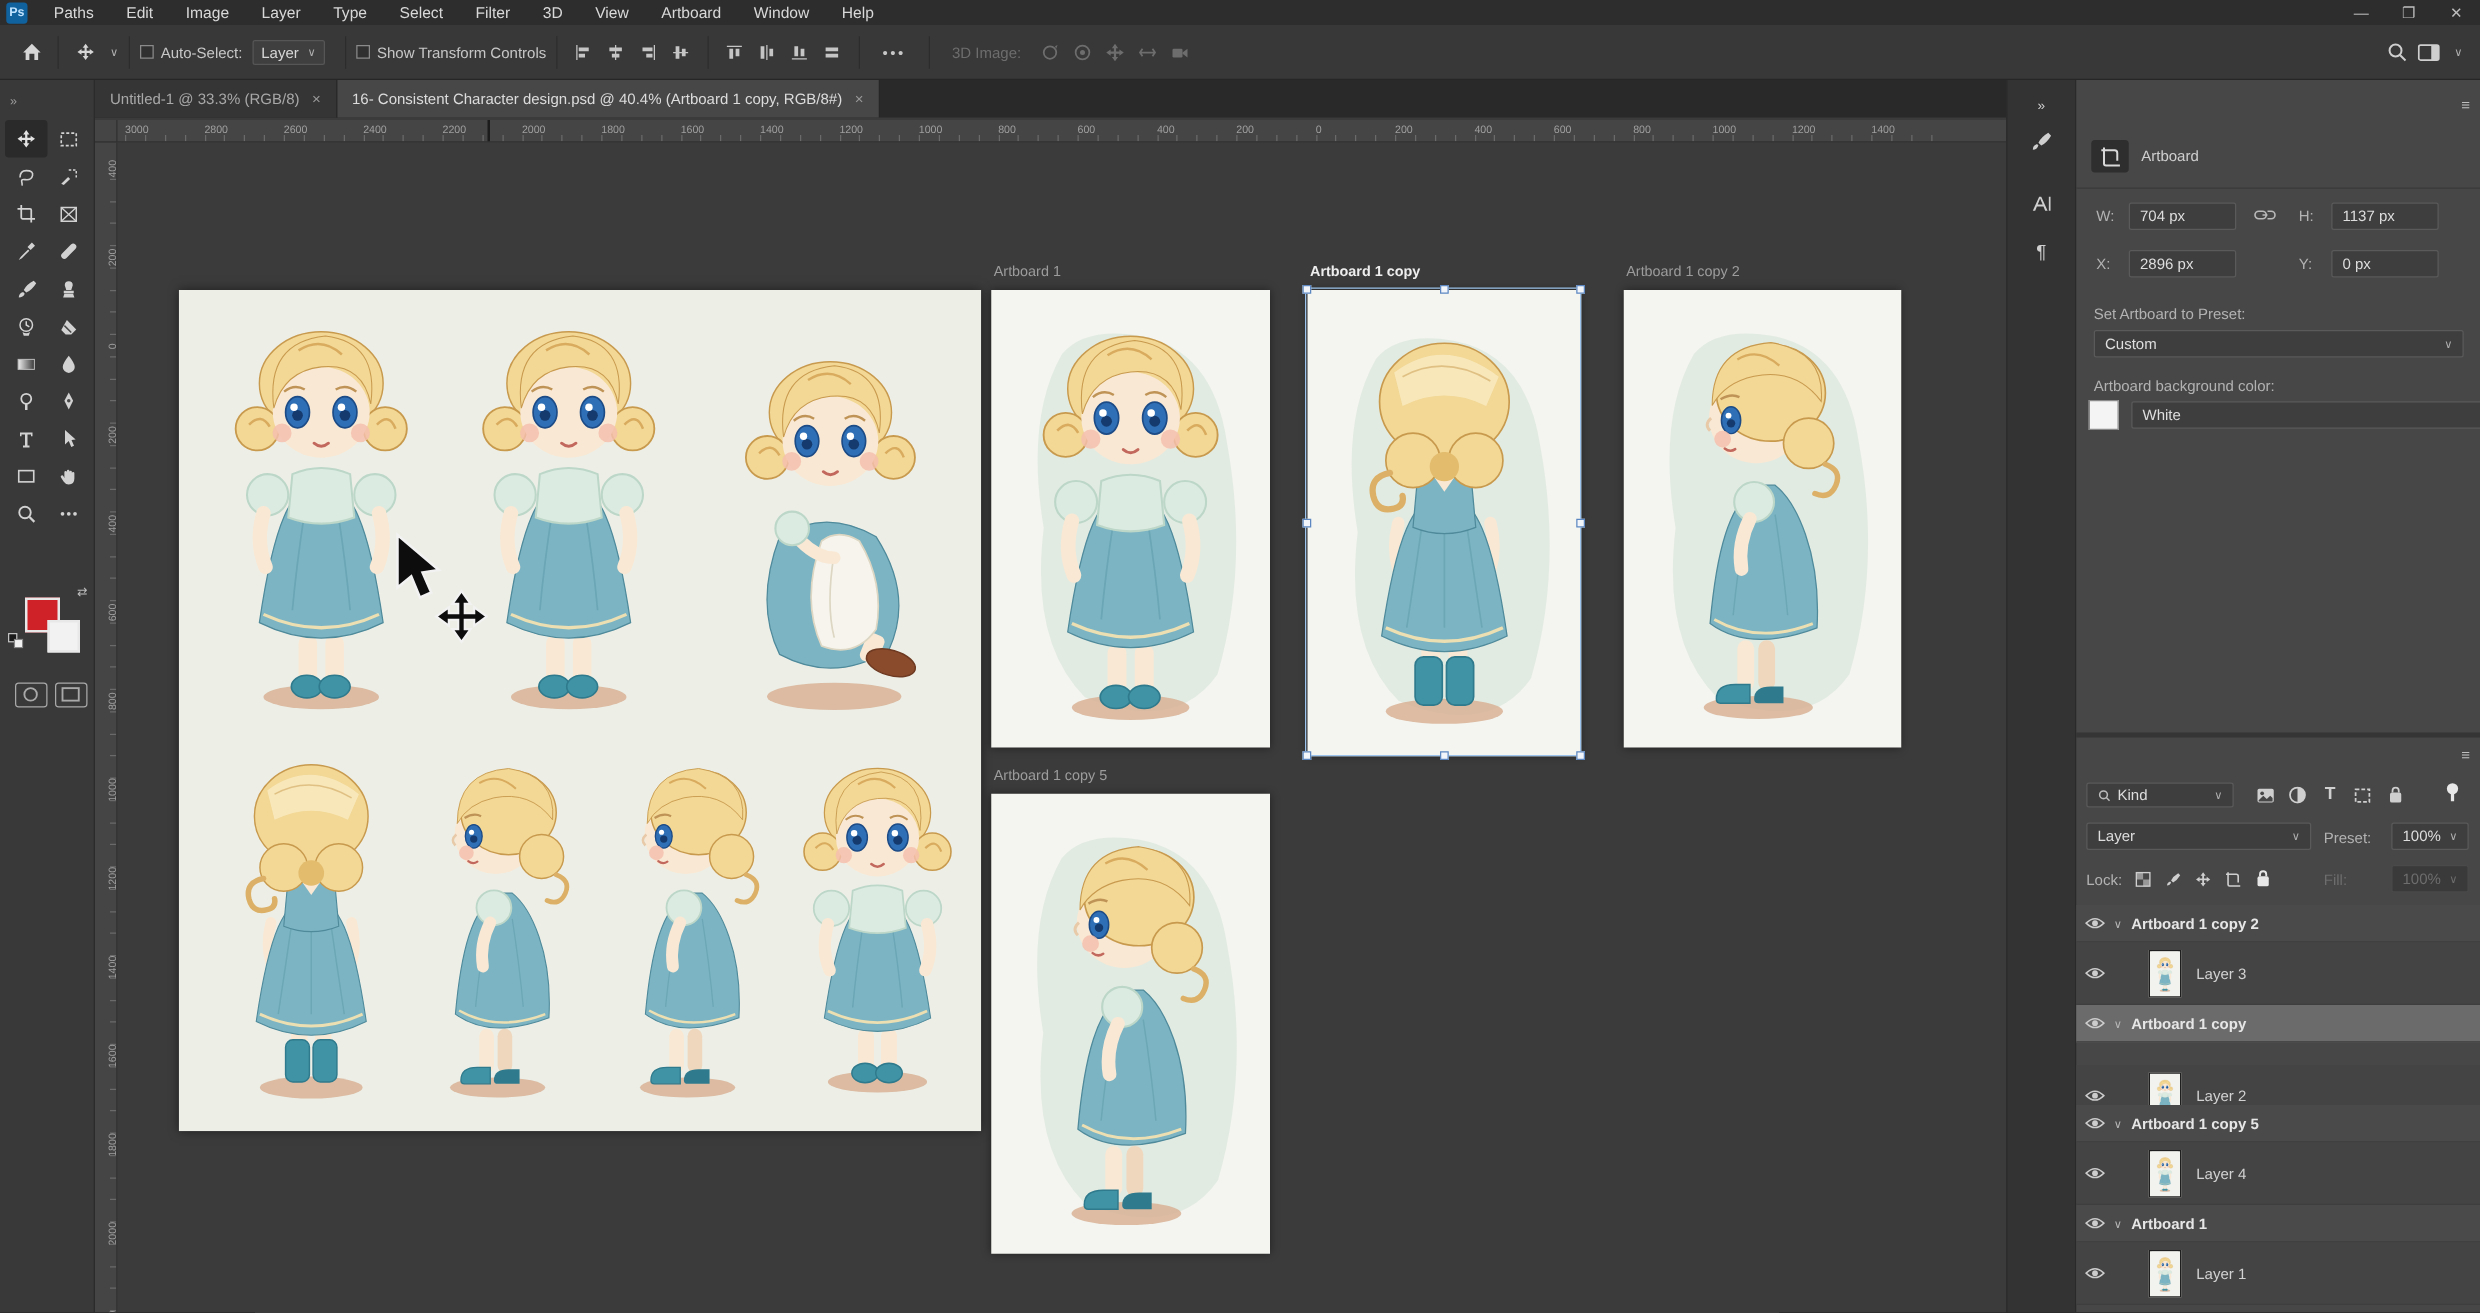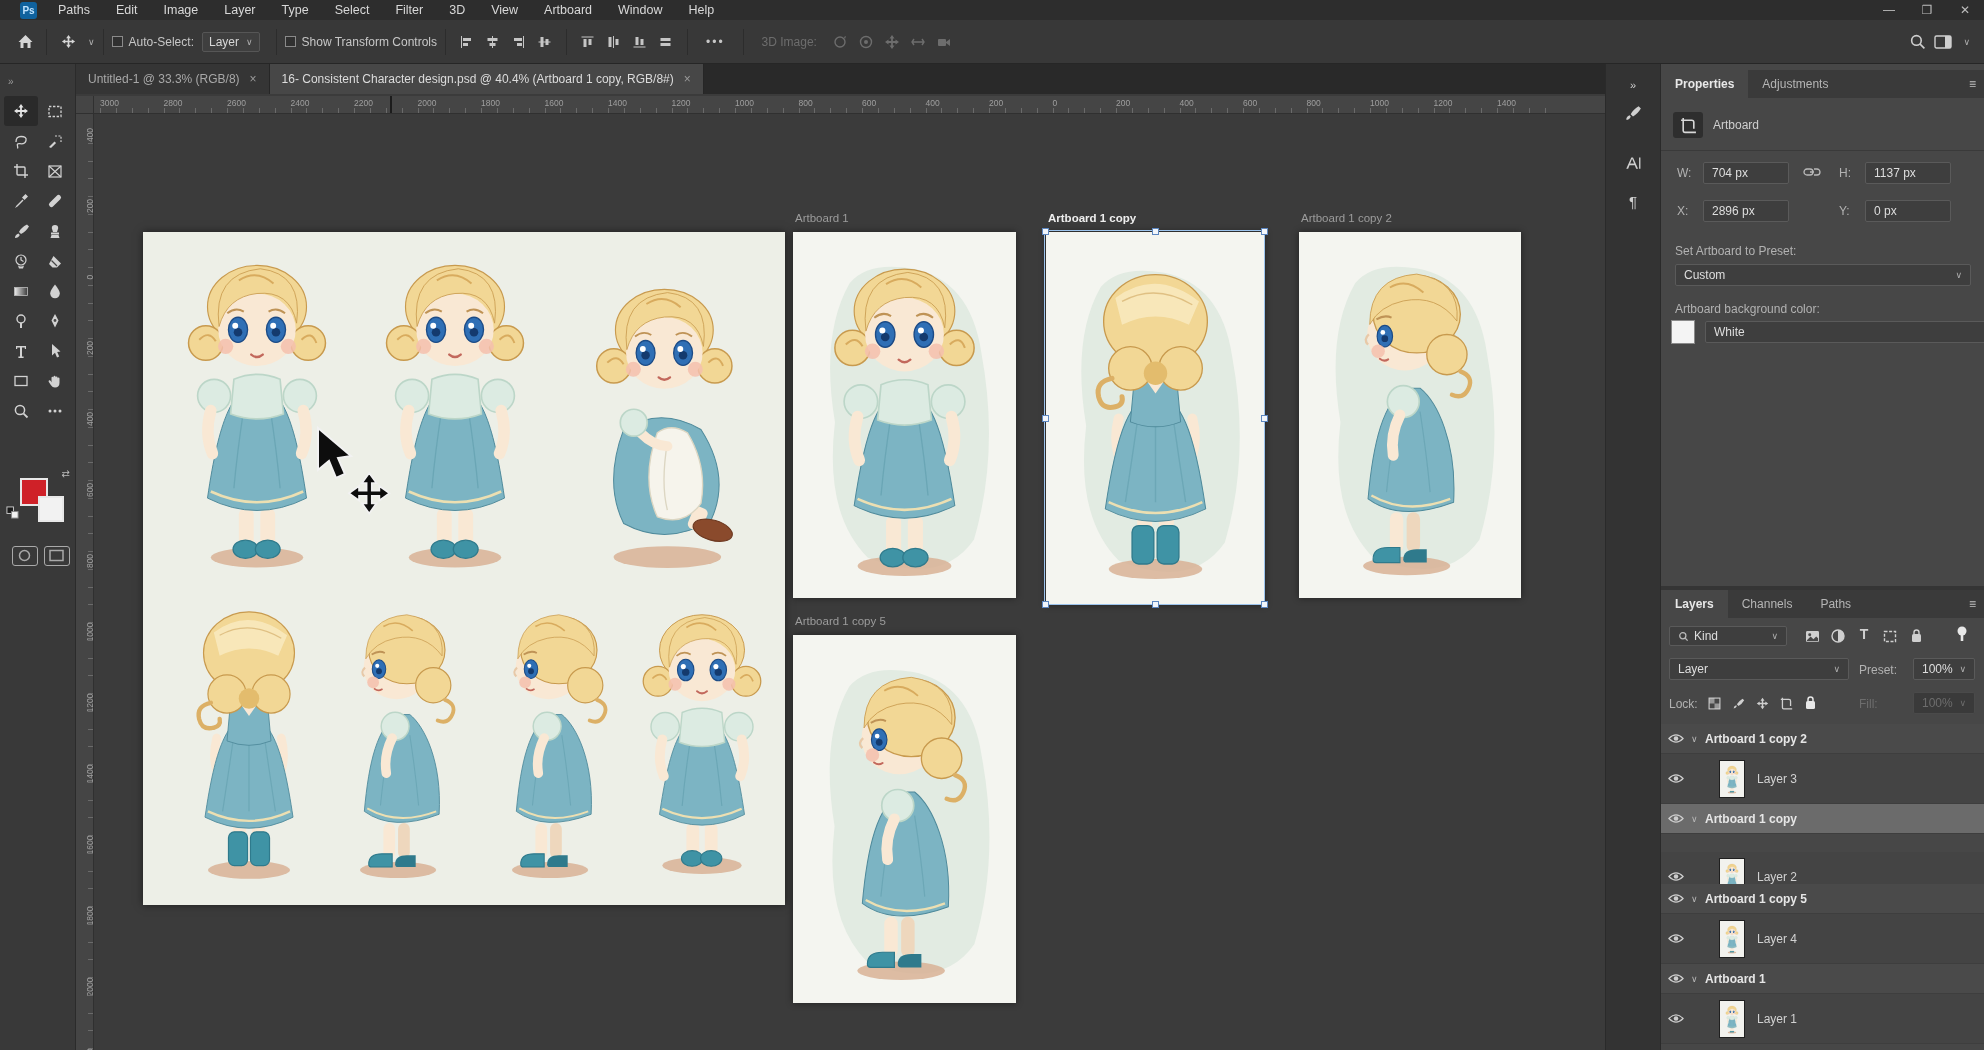--- a/index.html
+++ b/index.html
@@ -2,21 +2,21 @@
 <html><head>
 <meta charset="utf-8">
 <style>
   html,body{margin:0;padding:0;background:#222;}
   *{box-sizing:border-box;}
   #app{position:relative;width:1984px;height:1050px;background:#3b3b3b;overflow:hidden;
        font-family:"Liberation Sans",sans-serif;color:#d6d6d6;font-size:12px;}
   .abs{position:absolute;}
   
   #menubar{left:0;top:0;width:1984px;height:20px;background:#2d2d2d;display:flex;align-items:center;}
-  #ps-logo{width:17px;height:17px;margin:0 8px 0 20px;background:#10629e;color:#bfe3ff;border-radius:3px;
+  #ps-logo{width:17px;height:17px;margin:0 8px 0 5px;background:#10629e;color:#bfe3ff;border-radius:3px;
            font-size:10px;font-weight:bold;display:flex;align-items:center;justify-content:center;}
   .menu-item{padding:0 13px;font-size:12.5px;color:#d8d8d8;line-height:20px;}
   #win-controls{position:absolute;right:0;top:0;height:20px;display:flex;align-items:center;}
   .winbtn{width:38px;text-align:center;color:#bdbdbd;font-size:12px;line-height:20px;}
   
   #optionsbar{left:0;top:20px;width:1984px;height:44px;background:#383838;border-bottom:1px solid #262626;
               display:flex;align-items:center;}
   .opt-sep{width:1px;height:26px;background:#2c2c2c;margin:0 8px;}
   .opt-icon{display:inline-flex;align-items:center;justify-content:center;width:26px;height:26px;color:#cfcfcf;}
   .opt-icon svg{display:block;}
@@ -776,24 +776,20 @@
       <svg width="18" height="18" viewBox="0 0 16 16">
           <path d="M2 13 L6.5 3 H8 L12.5 13 H10.8 L9.6 10 H4.9 L3.7 13 Z M5.5 8.5 H9 L7.2 4.3 Z" fill="#cfcfcf"></path>
           <path d="M14 3 V13" stroke="#cfcfcf" stroke-width="1.2"></path>
         </svg>
     </div>
     <div class="strip-icon" style="top:124px">¶</div>
   </div>
 
   <div id="rightpanels" class="abs">
 
-    <div class="panel-tabs" style="top:6px">
-      <div class="panel-tab active">Properties</div>
-      <div class="panel-tab">Adjustments</div>
-    </div>
     <div class="panel-menu" style="top:13px">≡</div>
 
     <div class="abs" style="left:12px;top:48px;width:30px;height:26px;background:#2e2e2e;border-radius:3px;display:flex;align-items:center;justify-content:center">
       <svg width="17" height="17" viewBox="0 0 16 16">
           <path d="M3 1 V13 a1.5 1.5 0 0 0 1.5 1.5 H15 M1 3 H11 a2 2 0 0 1 2 2 V11" fill="none" stroke="#d8d8d8" stroke-width="1.5"></path>
         </svg>
     </div>
     <div class="abs plabel" style="left:52px;top:54px;color:#cfcfcf">Artboard</div>
     <div class="divider" style="top:86px"></div>
 
@@ -820,25 +816,20 @@
 
     <div class="abs plabel" style="left:14px;top:238px">Artboard background color:</div>
     <div class="abs" id="bg-color-swatch" style="left: 10px; top: 256px; width: 24px; height: 24px; border: 1px solid rgb(138, 138, 138); background: rgb(244, 244, 244);"></div>
     <div class="abs pselect" style="left:44px;top:257px;width:316px">
       <span>White</span>
         <span class="chev">∨</span>
     </div>
 
     <div class="divider" style="top:522px;height:4px;background:#353535"></div>
 
-    <div class="panel-tabs" style="top:526px">
-      <div class="panel-tab active">Layers</div>
-      <div class="panel-tab">Channels</div>
-      <div class="panel-tab">Paths</div>
-    </div>
     <div class="panel-menu" style="top:533px">≡</div>
 
     <div class="abs pselect" style="left:8px;top:562px;width:118px;height:20px">
       <svg width="11" height="11" viewBox="0 0 16 16" style="margin-right:5px">
           <circle cx="7" cy="7" r="4.5" fill="none" stroke="#bbb" stroke-width="1.8"></circle>
           <path d="M10.5 10.5 L14 14" stroke="#bbb" stroke-width="1.8"></path>
         </svg>
       <span>Kind</span>
         <span class="chev">∨</span>
     </div>

